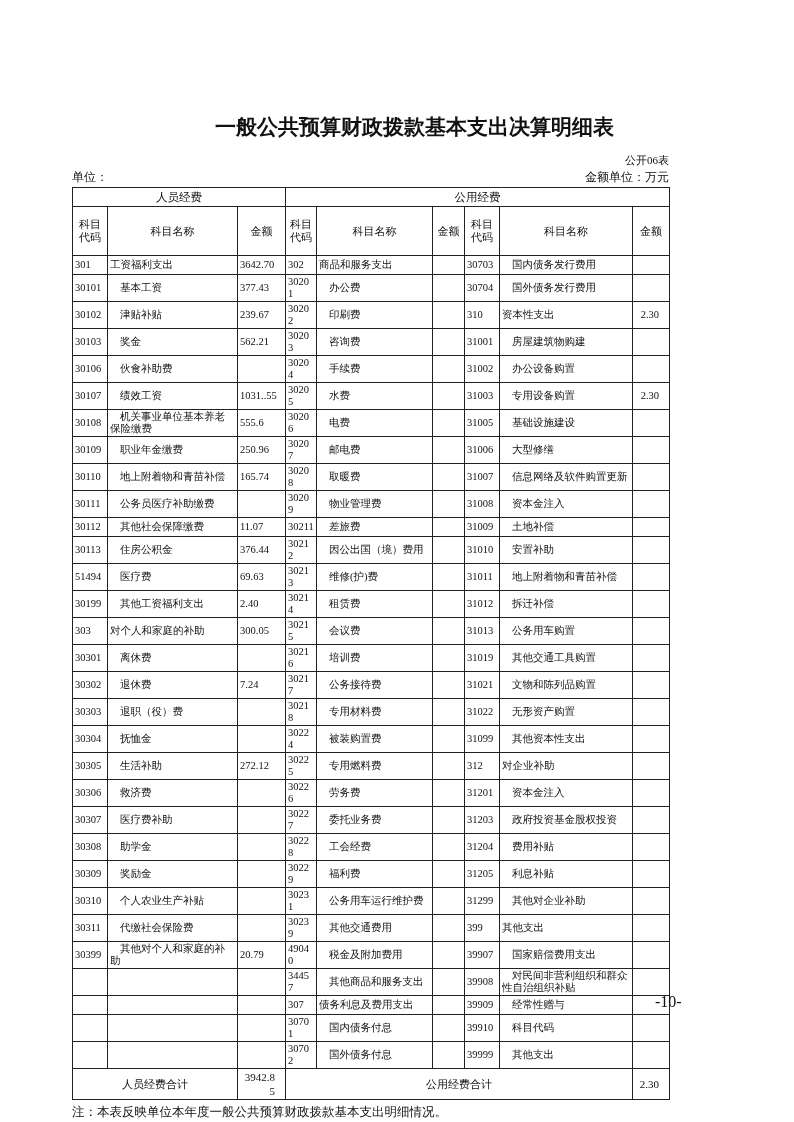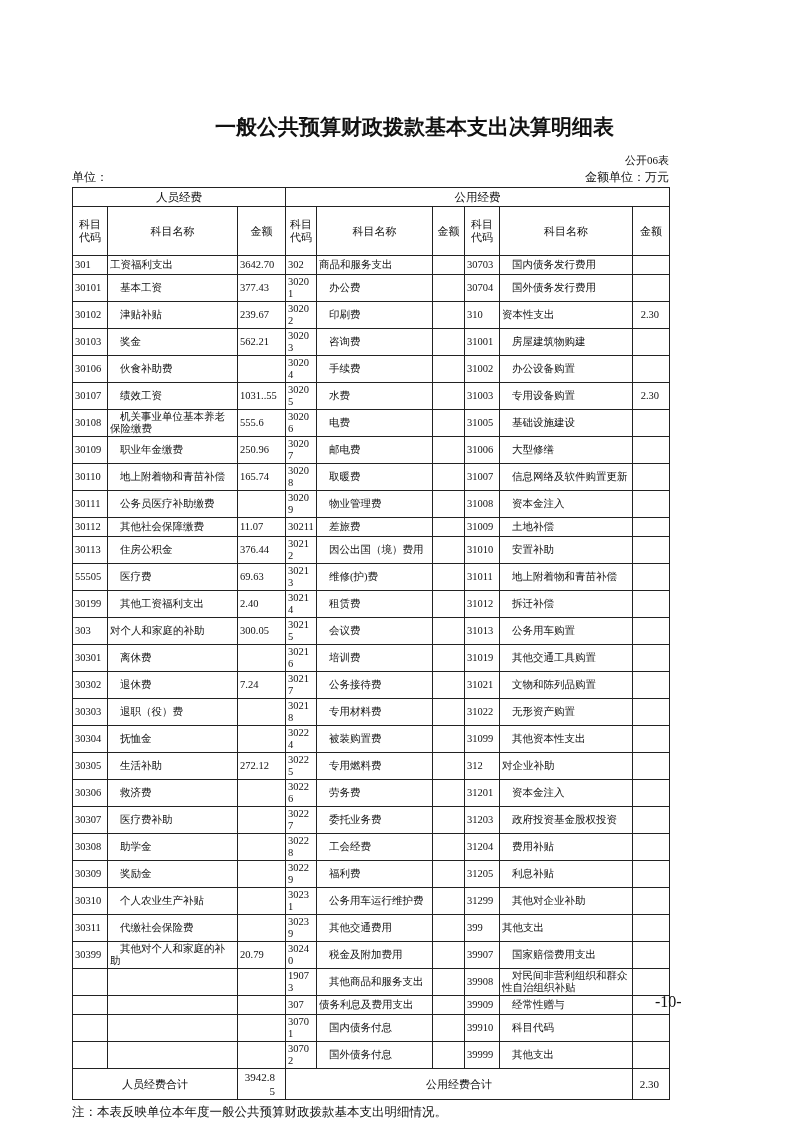--- a/index.html
+++ b/index.html
@@ -214,21 +214,21 @@
             <td class="name sub">住房公积金</td>
             <td class="amt">376.44</td>
             <td class="code">30212</td>
             <td class="name sub">因公出国（境）费用</td>
             <td class="amt"></td>
             <td class="code">31010</td>
             <td class="name sub">安置补助</td>
             <td class="amt r"></td>
           </tr>
           <tr>
-            <td class="code">55505</td>
+            <td class="code">51494</td>
             <td class="name sub">医疗费</td>
             <td class="amt">69.63</td>
             <td class="code">30213</td>
             <td class="name sub">维修(护)费</td>
             <td class="amt"></td>
             <td class="code">31011</td>
             <td class="name sub">地上附着物和青苗补偿</td>
             <td class="amt r"></td>
           </tr>
           <tr>
@@ -371,32 +371,32 @@
             <td class="name sub">其他交通费用</td>
             <td class="amt"></td>
             <td class="code">399</td>
             <td class="name">其他支出</td>
             <td class="amt r"></td>
           </tr>
           <tr>
             <td class="code">30399</td>
             <td class="name sub">其他对个人和家庭的补助</td>
             <td class="amt">20.79</td>
-            <td class="code">30240</td>
+            <td class="code">49040</td>
             <td class="name sub">税金及附加费用</td>
             <td class="amt"></td>
             <td class="code">39907</td>
             <td class="name sub">国家赔偿费用支出</td>
             <td class="amt r"></td>
           </tr>
           <tr>
             <td class="code"></td>
             <td class="name"></td>
             <td class="amt"></td>
-            <td class="code">19073</td>
+            <td class="code">34457</td>
             <td class="name sub">其他商品和服务支出</td>
             <td class="amt"></td>
             <td class="code">39908</td>
             <td class="name sub">对民间非营利组织和群众性自治组织补贴</td>
             <td class="amt r"></td>
           </tr>
           <tr>
             <td class="code"></td>
             <td class="name"></td>
             <td class="amt"></td>

